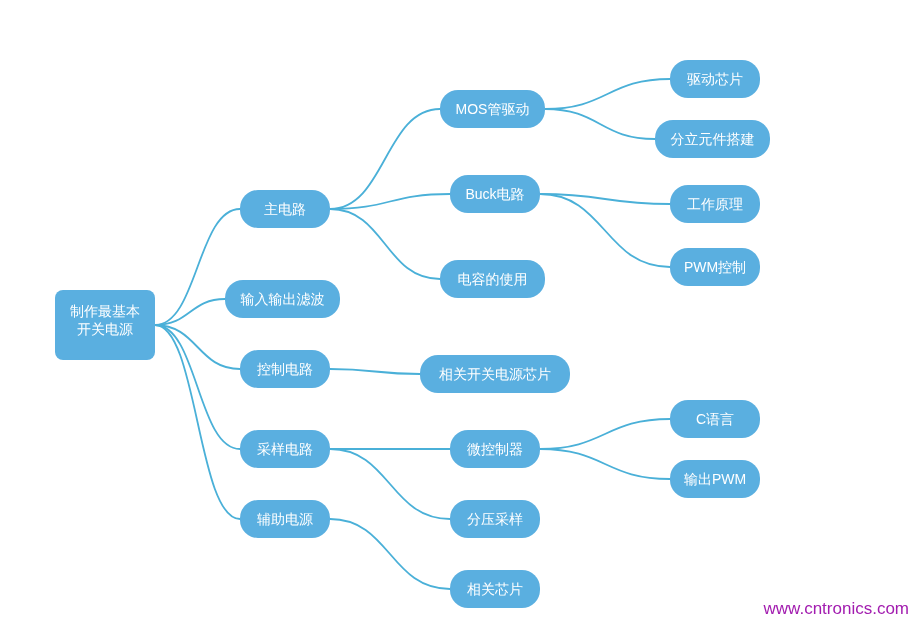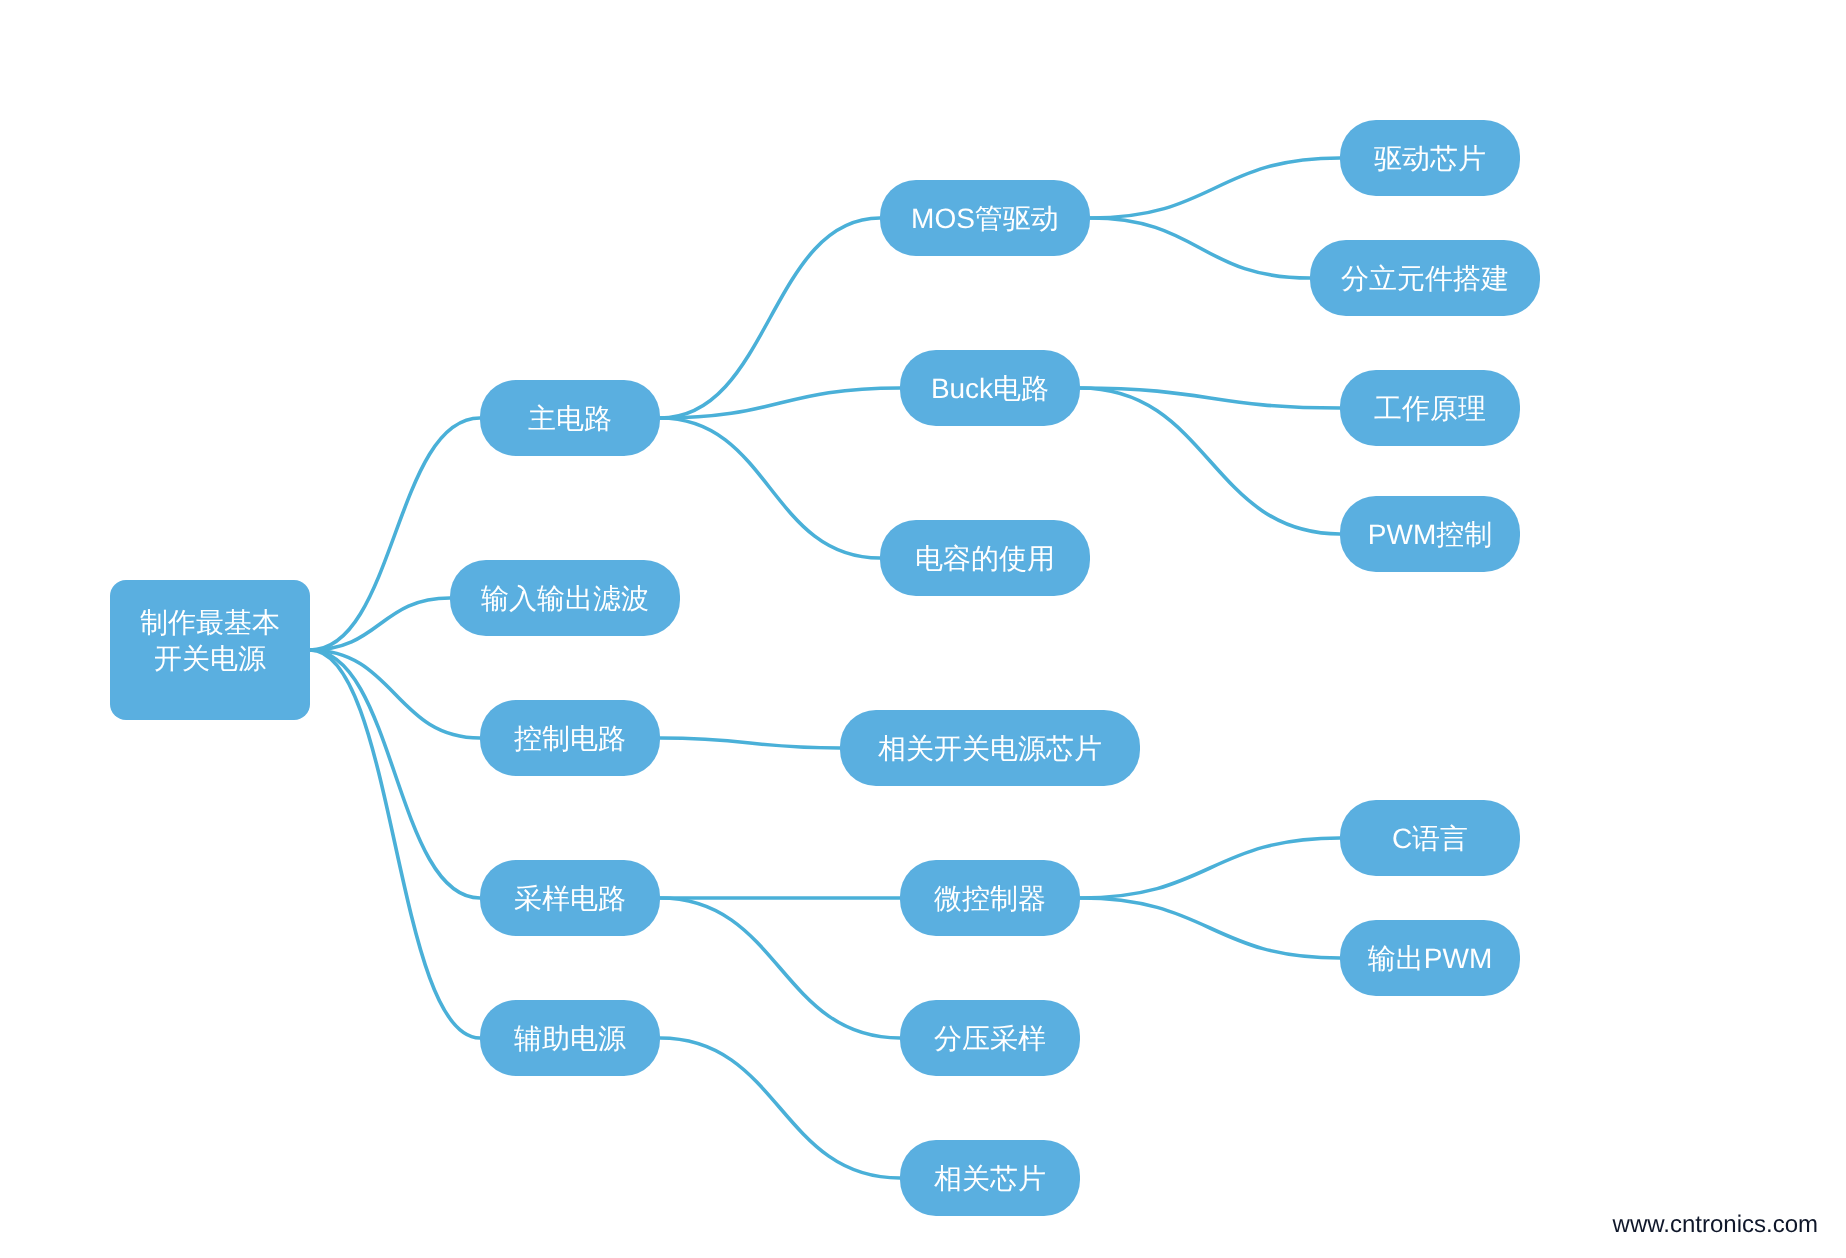--- a/index.html
+++ b/index.html
@@ -19,22 +19,22 @@
     svg#mindmap {
       position: absolute;
       top: 0; left: 0;
       width: 923px;
       height: 629px;
     }
     .watermark {
       position: absolute;
       bottom: 10px;
       right: 14px;
-      color: #0f172a;
-      font-size: 12px;
+      color: #a21caf;
+      font-size: 17px;
       font-family: Arial, sans-serif;
     }
   </style>
 </head>
 <body>
 
 <div id="canvas-container">
   <svg id="mindmap">
 
   <g>

